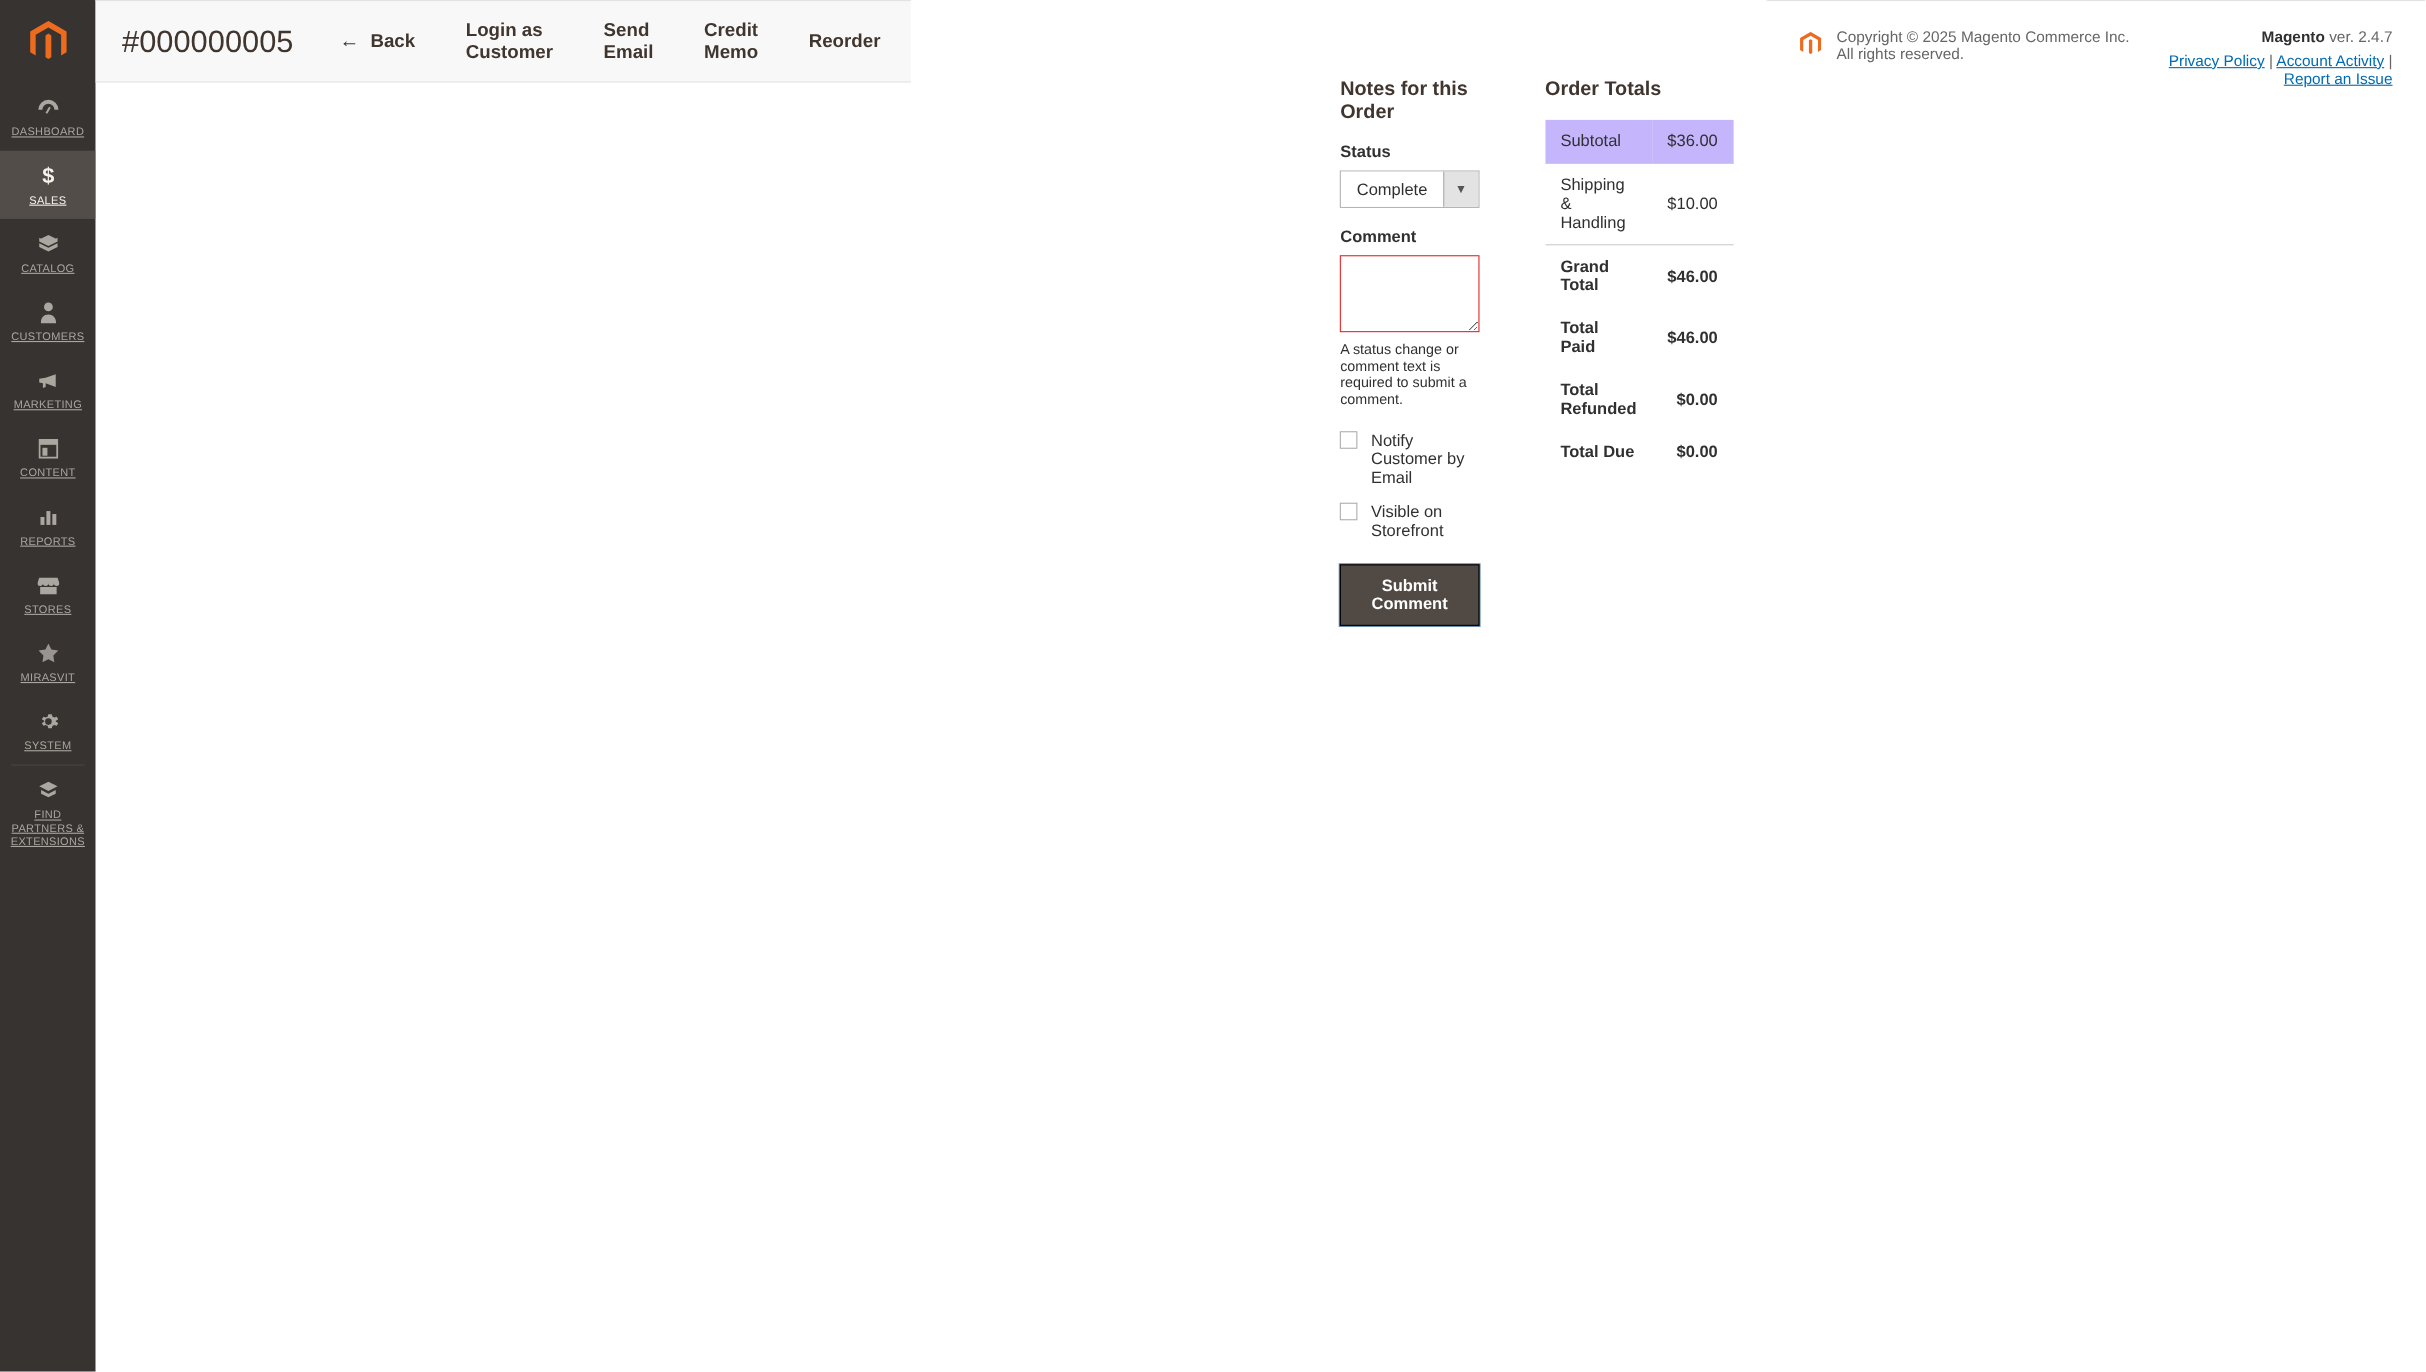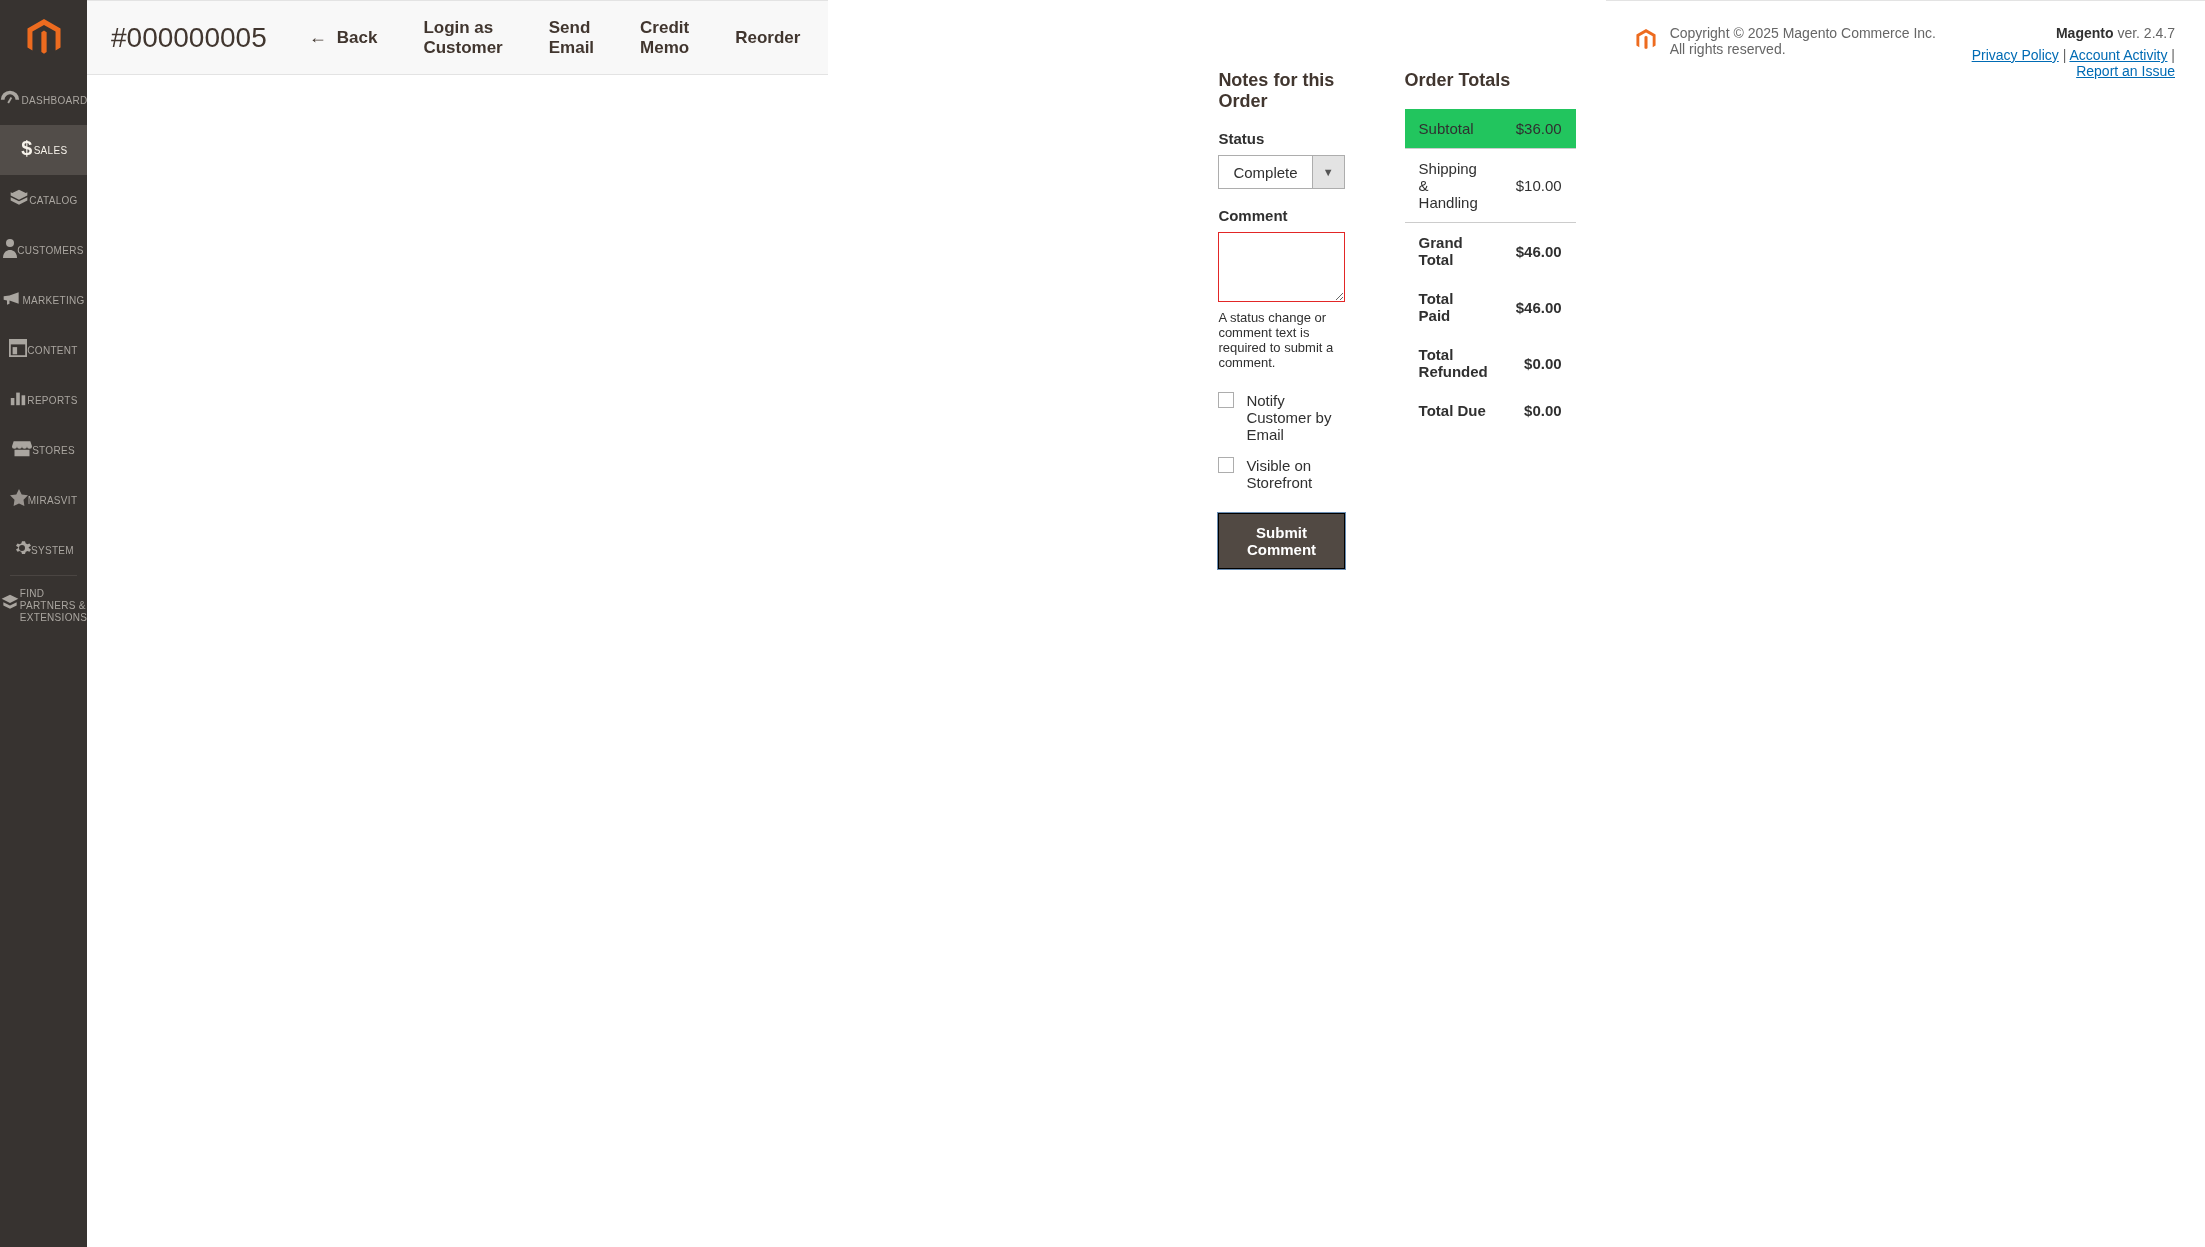--- a/index.html
+++ b/index.html
@@ -23,31 +23,32 @@
   .sidebar-logo {
     height: 75px;
     display:flex;
     align-items:center;
     justify-content:center;
     cursor:pointer;
   }
   .sidebar-logo svg { width: 34px; height: 38px; }
   .sidebar-item {
     display:flex;
-    flex-direction:row;
+    flex-direction:column;
     align-items:center;
     justify-content:center;
     padding: 12px 4px 10px;
     color:#aaa6a0;
     font-size:10px;
     letter-spacing:.03em;
     cursor:pointer;
     border-bottom: 0;
-    text-align:left;
+    text-align:center;
     line-height:1.2;
+    text-decoration:underline;
   }
   .sidebar-item.active { background:#524d49; color:#f7f3eb; }
   .sidebar-item .icon { font-size:20px; margin-bottom:6px; display:flex; align-items:center; justify-content:center; height:22px; }
   .sidebar-sep {
     height:1px;
     background:#4a4542;
     margin:0 10px;
   }
 
   
@@ -204,21 +205,21 @@
   
   .totals-table {
     width:100%;
     border-collapse:collapse;
   }
   .totals-table tr td {
     padding:11px 14px;
     font-size:15px;
   }
   .totals-table tr td:last-child { text-align:right; }
-  .totals-table tr:first-child { background:#22c55e; }
+  .totals-table tr:first-child { background:#c4b5fd; }
   .totals-table tr.sep td { border-top:1px solid #ccc; }
   .totals-table .bold td { font-weight:700; }
 
   
   .footer {
     border-top:1px solid #e3e3e3;
     background:#fff;
     padding:24px 30px 40px;
     display:flex;
     align-items:flex-start;

